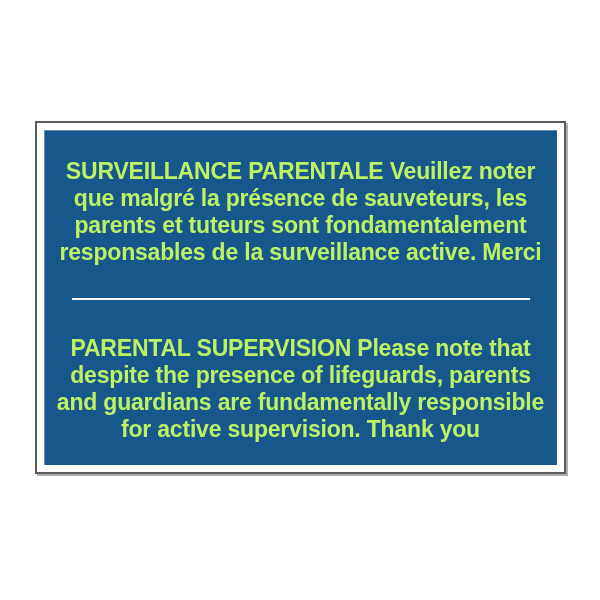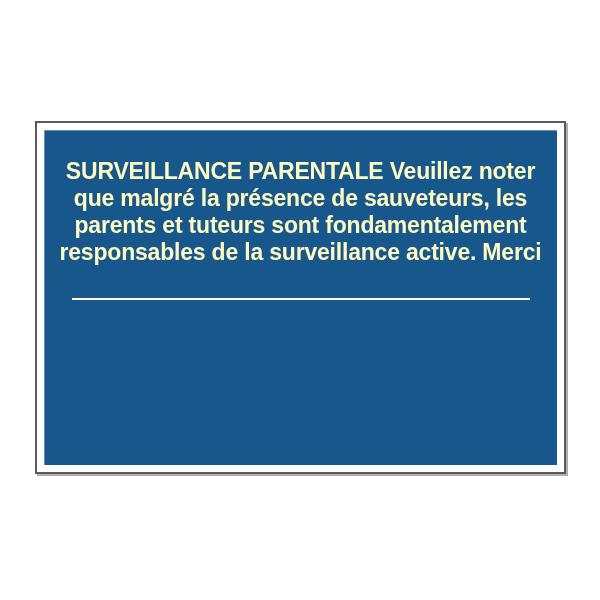--- a/index.html
+++ b/index.html
@@ -34,21 +34,21 @@
     width: 100%;
     height: 100%;
     background: #17578c;
     box-shadow: inset 1px 1px 0 rgba(255,255,255,0.35);
     padding-top: 28px;
     overflow: hidden;
   }
   .sign-text {
     margin: 0;
     padding: 0 5px;
-    color: #fef9c3;
+    color: #bef264;
     font-size: 23px;
     line-height: 27px;
     font-weight: bold;
     text-align: center;
     white-space: pre-line;
     letter-spacing: -0.2px;
   }
   .divider {
     border: none;
     height: 2px;
@@ -61,15 +61,19 @@
 <body>
 
 <div class="page">
   <div class="sign-frame">
     <div class="sign-panel">
       <p class="sign-text">SURVEILLANCE PARENTALE Veuillez noter
 que malgré la présence de sauveteurs, les
 parents et tuteurs sont fondamentalement
 responsables de la surveillance active. Merci</p>
       <hr class="divider">
+      <p class="sign-text">PARENTAL SUPERVISION Please note that
+despite the presence of lifeguards, parents
+and guardians are fundamentally responsible
+for active supervision. Thank you</p>
     </div>
   </div>
 </div>
 
 </body></html>

